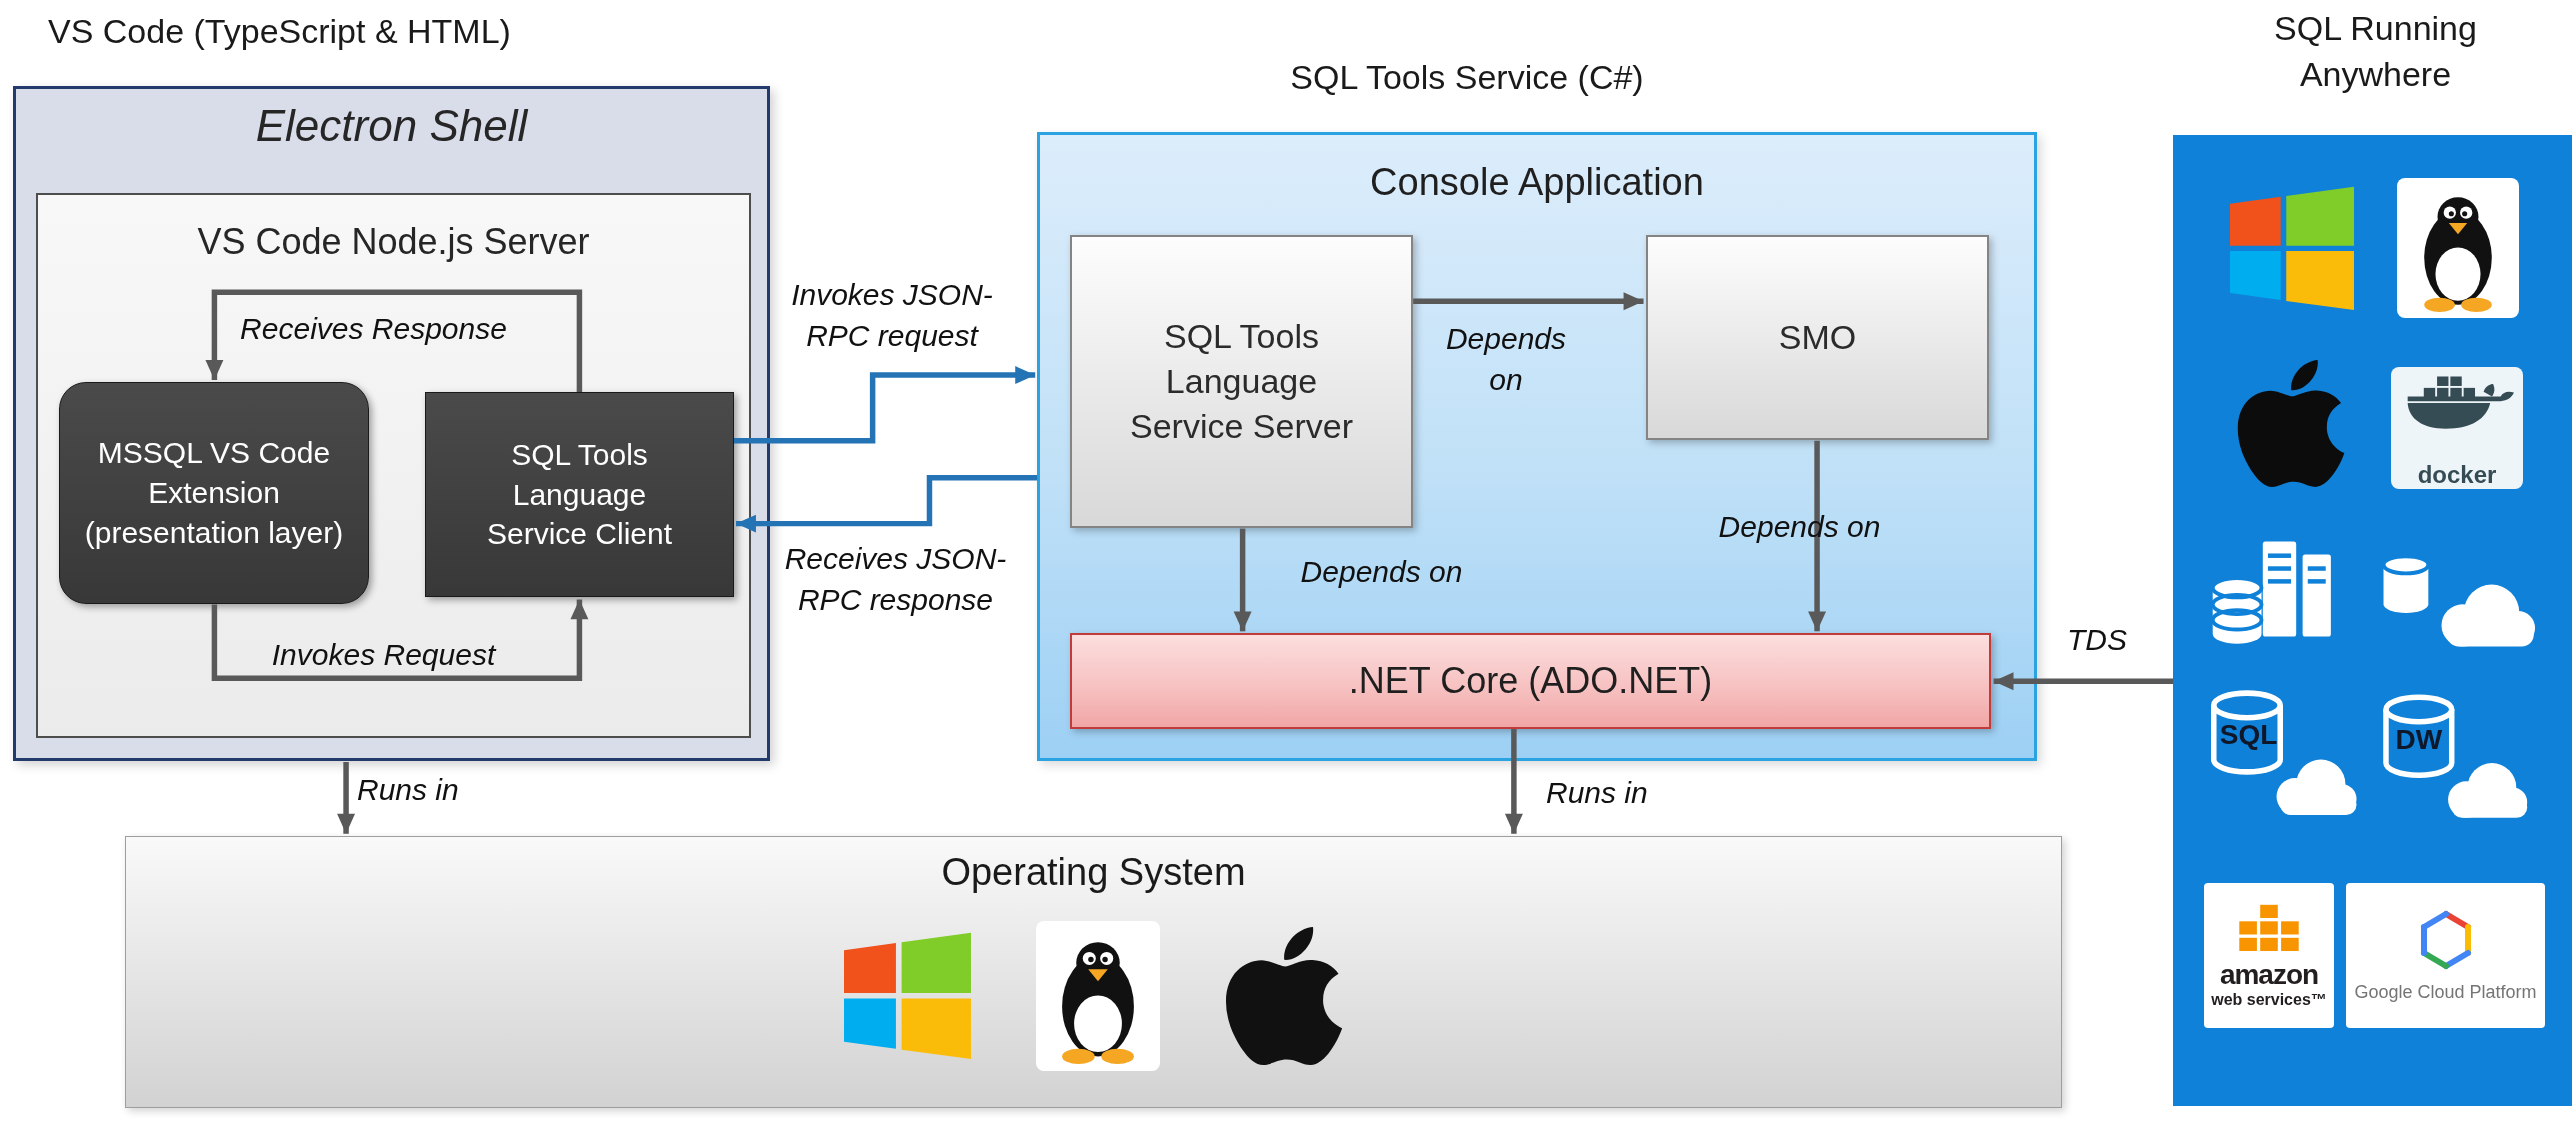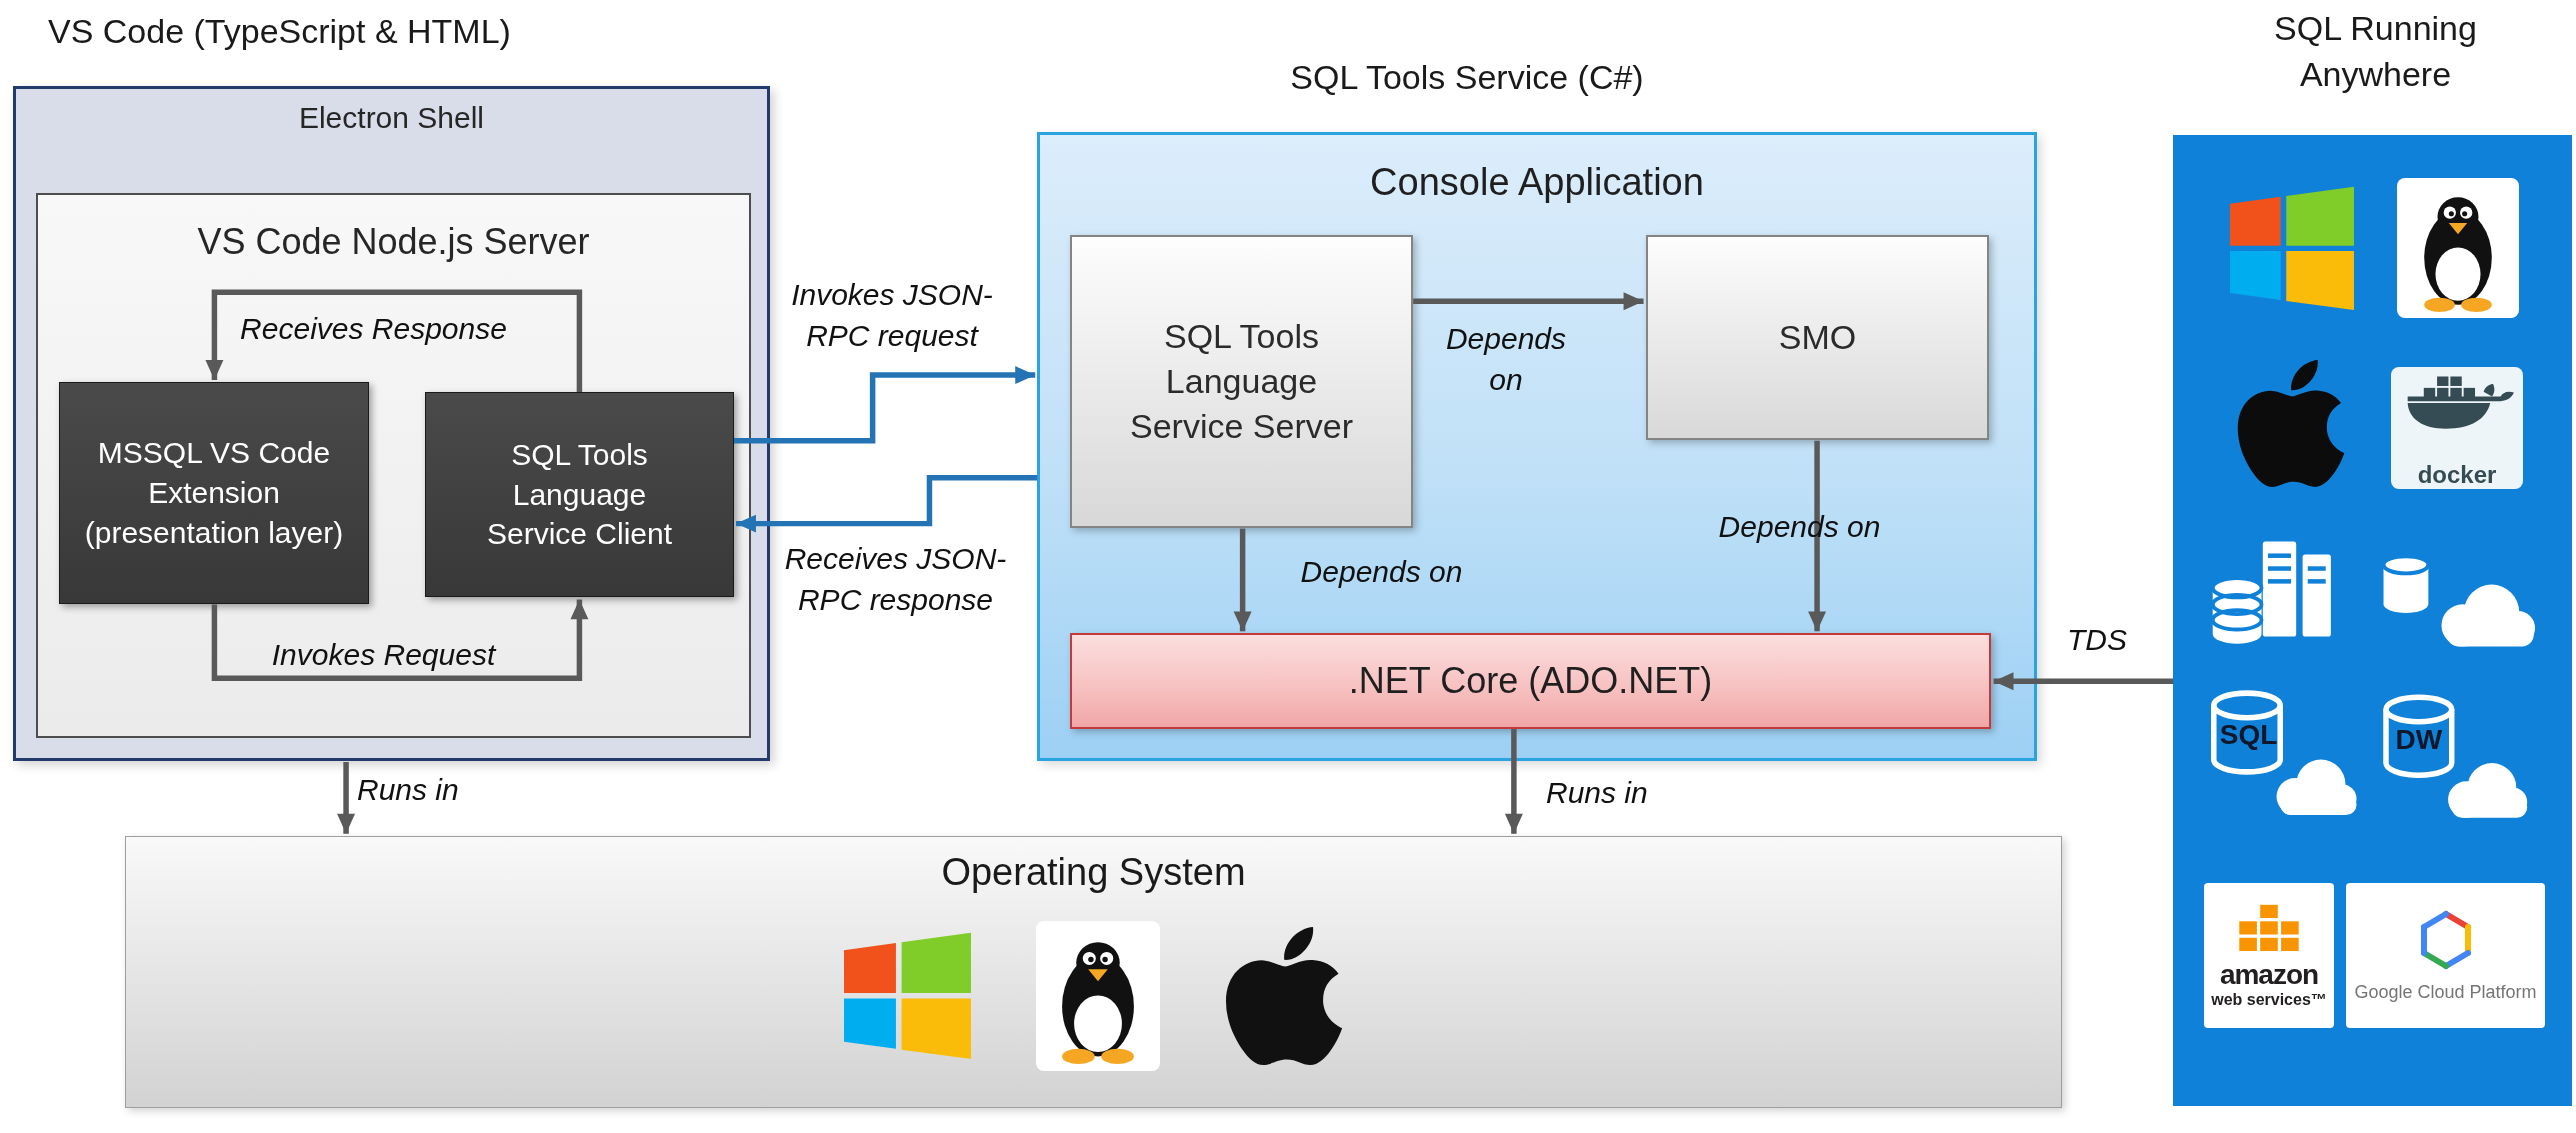--- a/index.html
+++ b/index.html
@@ -10,29 +10,29 @@
   }
   .sec-title{position:absolute;font-size:34px;color:#1a1a1a;}
   .t-vscode{left:48px;top:12px;}
   .t-service{left:1168px;top:58px;width:598px;text-align:center;}
   .t-anywhere{left:2226px;top:6px;width:299px;text-align:center;line-height:1.35;}
 
   
   .electron{position:absolute;left:13px;top:86px;width:757px;height:675px;
     background:#d9dce9;border:3px solid #233a6d;box-sizing:border-box;
     box-shadow:4px 4px 10px rgba(0,0,0,.18);}
-  .electron-title{padding-top:12px;text-align:center;font-size:30px;color:#262626;}
+  .electron-title{padding-top:12px;text-align:center;font-size:44px;color:#262626;font-style:italic;}
   .nodesrv{position:absolute;left:36px;top:193px;width:715px;height:545px;
     background:linear-gradient(180deg,#f8f8f8,#ebebeb);border:2px solid #4d4d4d;box-sizing:border-box;}
   .nodesrv-title{padding-top:26px;text-align:center;font-size:36px;color:#262626;}
   .darkbox{position:absolute;background:linear-gradient(180deg,#4a4a4a,#383838);
     border:1px solid #1a1a1a;color:#fff;display:flex;align-items:center;justify-content:center;
     text-align:center;font-size:30px;line-height:1.33;box-sizing:border-box;
     box-shadow:3px 3px 7px rgba(0,0,0,.35);}
-  .mssql{left:59px;top:382px;width:310px;height:222px;padding:0 18px;}
+  .mssql{left:59px;top:382px;width:310px;height:222px;padding:0 18px;border-radius:27px;}
   .client{left:425px;top:392px;width:309px;height:205px;padding:0 38px;}
 
   
   .console{position:absolute;left:1037px;top:132px;width:1000px;height:629px;
     background:linear-gradient(180deg,#dcedfb 0%,#bfe0f7 55%,#9dd0f4 100%);
     border:3px solid #2ba3e0;box-sizing:border-box;box-shadow:4px 4px 10px rgba(0,0,0,.15);}
   .console-title{padding-top:26px;text-align:center;font-size:38px;color:#1f1f1f;}
   .graybox{position:absolute;background:linear-gradient(180deg,#fdfdfd,#d8d8d8);
     border:2px solid #848484;box-sizing:border-box;display:flex;align-items:center;justify-content:center;
     text-align:center;font-size:34px;line-height:1.32;color:#2b2b2b;box-shadow:3px 3px 7px rgba(0,0,0,.25);}

